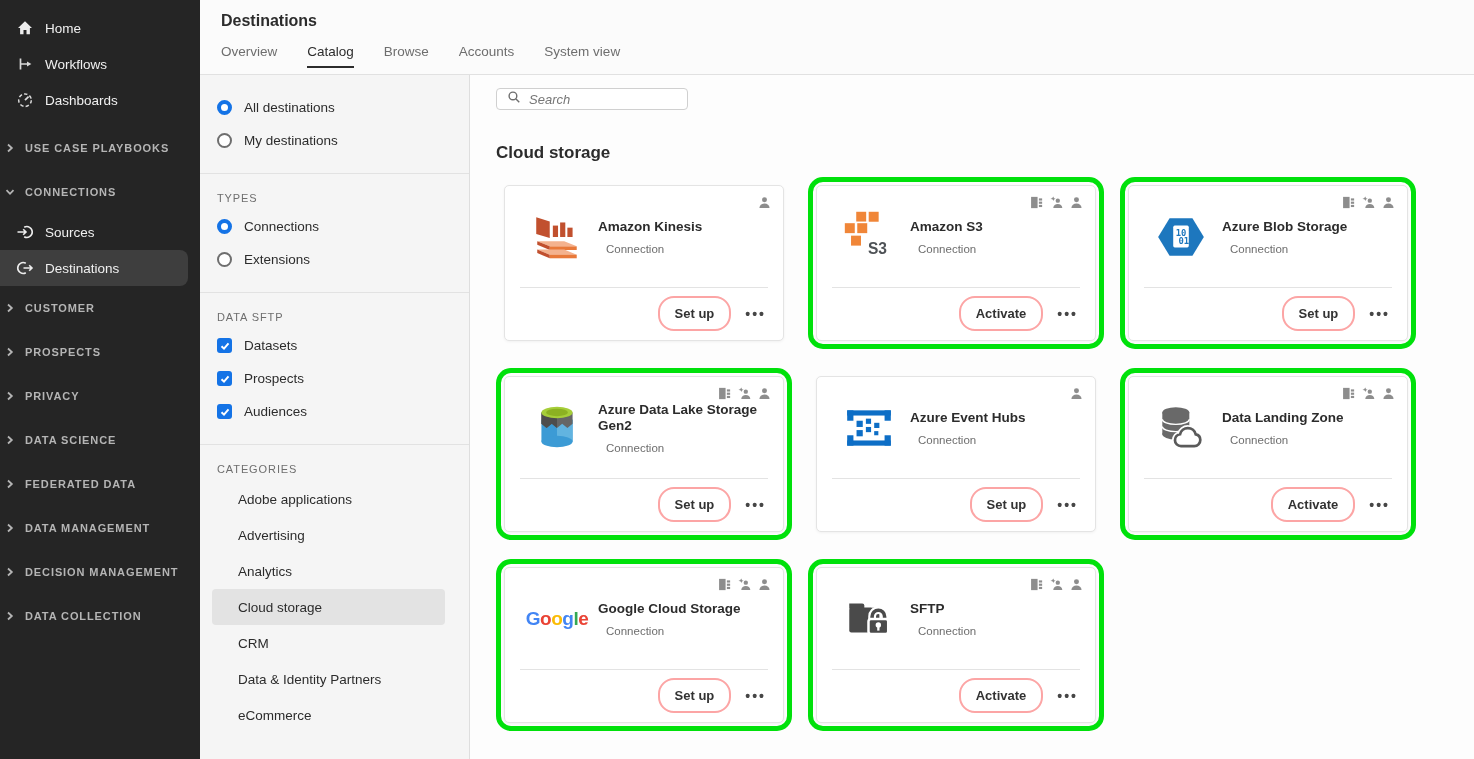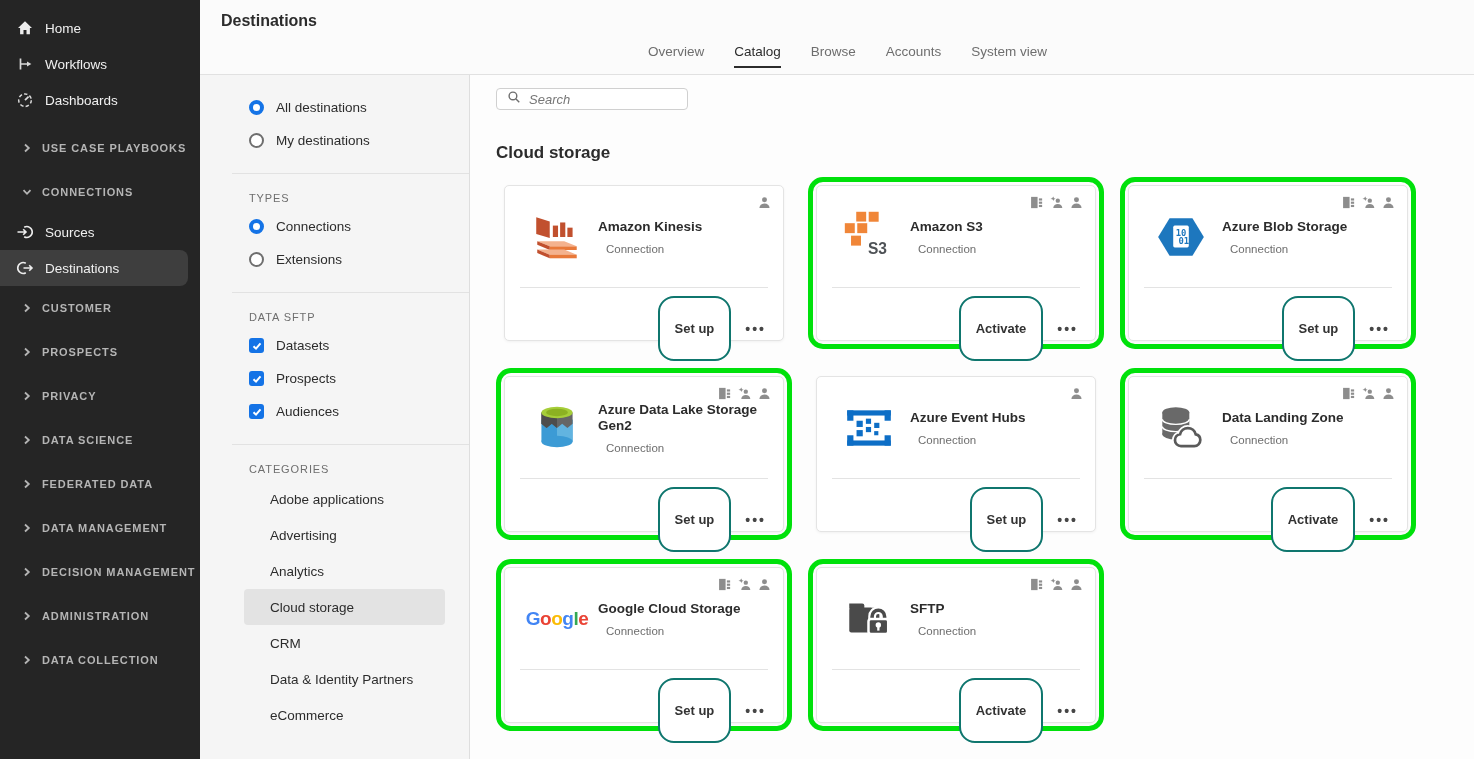--- a/index.html
+++ b/index.html
@@ -5,40 +5,40 @@
   * { margin:0; padding:0; box-sizing:border-box; }
   html,body { width:1474px; height:759px; overflow:hidden; }
   body { display:flex; font-family:"Liberation Sans", sans-serif; background:#fdfdfd; color:#2c2c2c; }
 
   
   .sidebar { width:200px; min-width:200px; height:759px; background:#252525; padding-top:10px; }
   .snav-item { height:36px; display:flex; align-items:center; gap:11px; padding-left:16px;
                color:#f0f0f0; font-size:13.5px; cursor:pointer; }
   .snav-item .nicon { width:18px; height:18px; display:flex; align-items:center; justify-content:center; }
   .snav-item.selected { background:#3e3e3e; border-radius:0 8px 8px 0; margin-right:12px; }
-  .snav-section { height:44px; display:flex; align-items:center; gap:10px; padding-left:22px;
+  .snav-section { height:44px; display:flex; align-items:center; gap:10px; padding-left:5px;
                   color:#b5b5b5; font-size:11px; font-weight:bold; letter-spacing:.9px; cursor:pointer; }
   .snav-section .chev { width:10px; height:10px; display:flex; align-items:center; }
   .sidebar .gap-sm { height:8px; }
 
   
   .rightcol { flex:1; display:flex; flex-direction:column; }
 
   .topbar { height:75px; min-height:75px; background:#fbfbfb; border-bottom:1px solid #e1e1e1; padding-left:21px; }
   .page-title { padding-top:12px; font-size:16px; font-weight:bold; color:#2c2c2c; }
-  .tabs { display:flex; gap:30px; margin-top:14px; font-size:13.5px;justify-content:center; }
+  .tabs { display:flex; gap:30px; margin-top:14px; font-size:13.5px; }
   .tab { color:#6e6e6e; padding-bottom:7px; border-bottom:2px solid transparent; cursor:pointer; }
   .tab.active { color:#2c2c2c; border-bottom-color:#2c2c2c; }
 
   .content { flex:1; display:flex; overflow:hidden; }
 
   
   .filters { width:270px; min-width:270px; background:#f5f5f5; border-right:1px solid #dedede;
              font-size:13.5px; overflow:hidden; }
-  .fsection { border-bottom:1px solid #e2e2e2; padding:10px 10px 16px 0;margin-left:32px; }
+  .fsection { border-bottom:1px solid #e2e2e2; padding:10px 10px 16px 0; }
   .fsection:first-child { padding-top:16px; }
   .fsection:last-child { border-bottom:none; }
   .fheading { font-size:11px; color:#6e6e6e; letter-spacing:.9px; margin:8px 0 6px 17px; }
   .frow { display:flex; align-items:center; gap:12px; height:33px; padding-left:17px; cursor:pointer; }
   .radio { width:15px; height:15px; min-width:15px; border-radius:50%; border:2px solid #6e6e6e; background:#fff; }
   .radio.on { border:4.8px solid #1473e6; }
   .cbx { width:15px; height:15px; min-width:15px; border-radius:3px; background:#1473e6;
          display:flex; align-items:center; justify-content:center; }
   .cbx svg { width:10px; height:10px; }
   .cat { height:36px; display:flex; align-items:center; border-radius:4px;
@@ -63,21 +63,21 @@
   .meta { position:absolute; top:9px; right:12px; display:flex; gap:7px; }
   .meta .micon svg { width:13px; height:13px; fill:#8d8d8d; }
   .cbody { display:flex; align-items:center; gap:14px; padding:24px 14px 0 25px; }
   .logo { width:54px; height:54px; min-width:54px; display:flex; align-items:center; justify-content:center; }
   .logo svg { width:54px; height:54px; }
   .gword { font-size:19px; font-weight:bold; letter-spacing:-.5px; }
   .ctitle { font-size:13.5px; font-weight:bold; color:#2c2c2c; line-height:1.15; }
   .csub { font-size:11.5px; color:#6e6e6e; margin-top:9px;margin-left:8px; }
   .cdivider { position:absolute; left:15px; right:15px; top:101px; border-top:1px solid #e3e3e3; }
   .cfoot { position:absolute; right:15px; top:110px; display:flex; align-items:center; gap:12px; }
-  .action-btn { border:2px solid #0f766e; border-radius:16px; background:#fff; padding:23px 15px;
+  .action-btn { border:2px solid #fca5a5; border-radius:16px; background:#fff; padding:8px 15px;
                 font-size:13px; font-weight:bold; color:#323232; font-family:inherit; cursor:pointer; }
   .more-btn { border:0; background:none; color:#464646; font-size:14px; font-weight:bold;
               letter-spacing:2px; cursor:pointer; padding:4px 2px; }
 </style>
 </head>
 <body>
 
 <nav class="sidebar" id="sidebar">
     <div class="snav-item">
       <span class="nicon">
@@ -188,28 +188,20 @@
       </span>
       <span>DATA MANAGEMENT</span>
     </div>
     <div class="snav-section">
       <span class="chev">
         <svg viewBox="0 0 10 10" fill="none" stroke="#b5b5b5" stroke-width="1.8">
           <path d="M3 1.5 6.8 5 3 8.5"></path>
         </svg>
       </span>
       <span>DECISION MANAGEMENT</span>
-    </div>
-    <div class="snav-section">
-      <span class="chev">
-        <svg viewBox="0 0 10 10" fill="none" stroke="#b5b5b5" stroke-width="1.8">
-          <path d="M3 1.5 6.8 5 3 8.5"></path>
-        </svg>
-      </span>
-      <span>ADMINISTRATION</span>
     </div>
     <div class="snav-section">
       <span class="chev">
         <svg viewBox="0 0 10 10" fill="none" stroke="#b5b5b5" stroke-width="1.8">
           <path d="M3 1.5 6.8 5 3 8.5"></path>
         </svg>
       </span>
       <span>DATA COLLECTION</span>
     </div>
   </nav>

